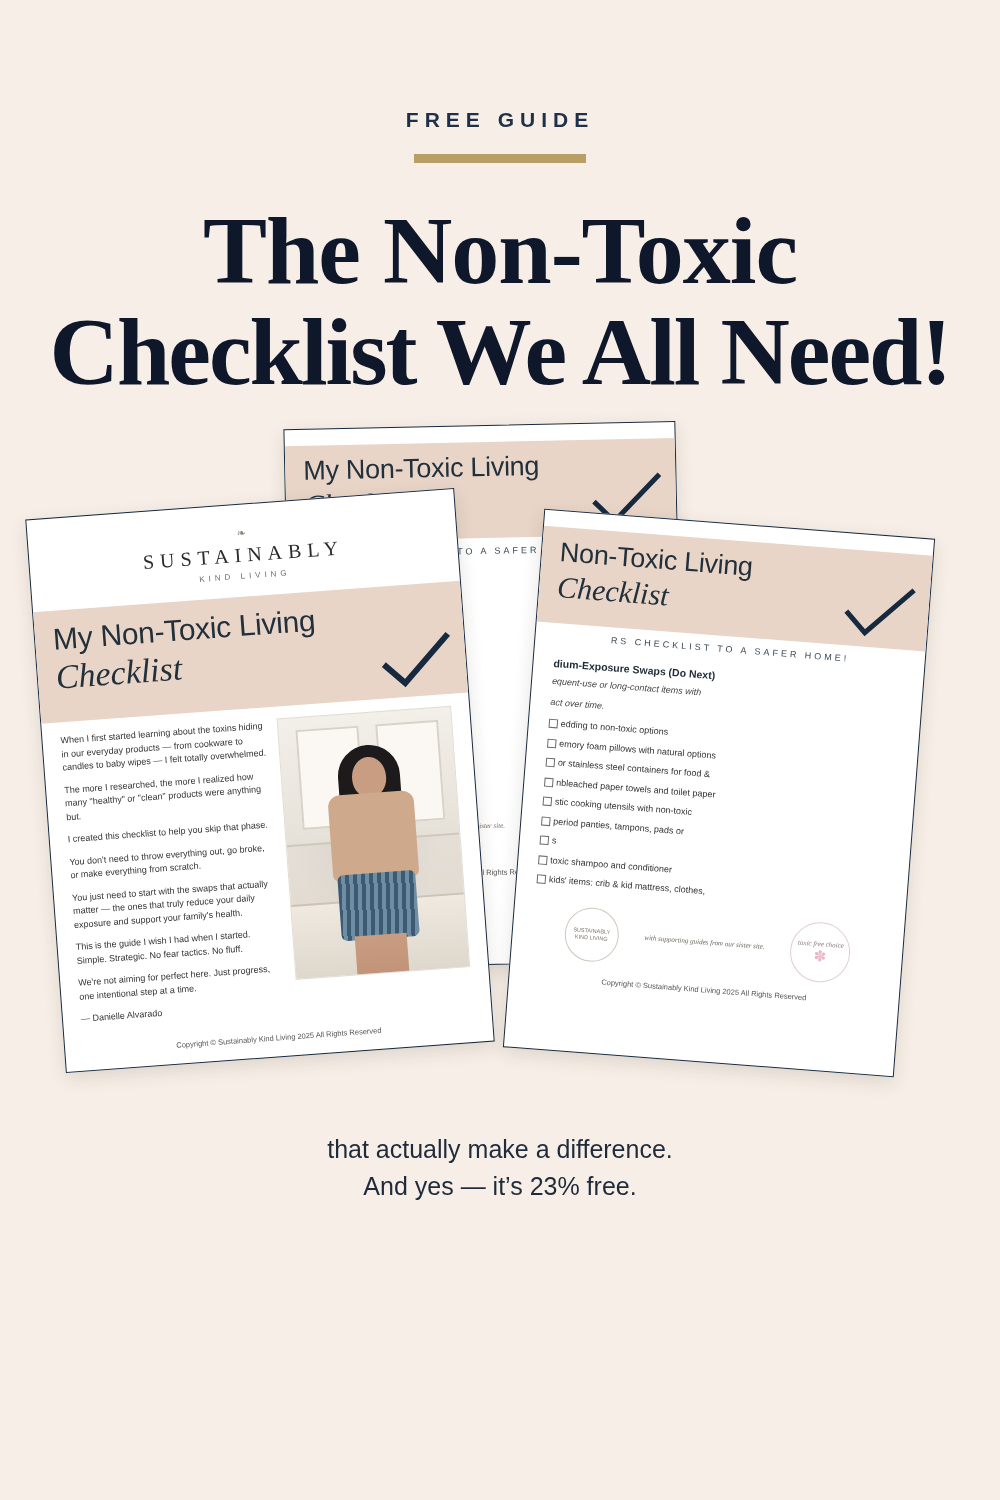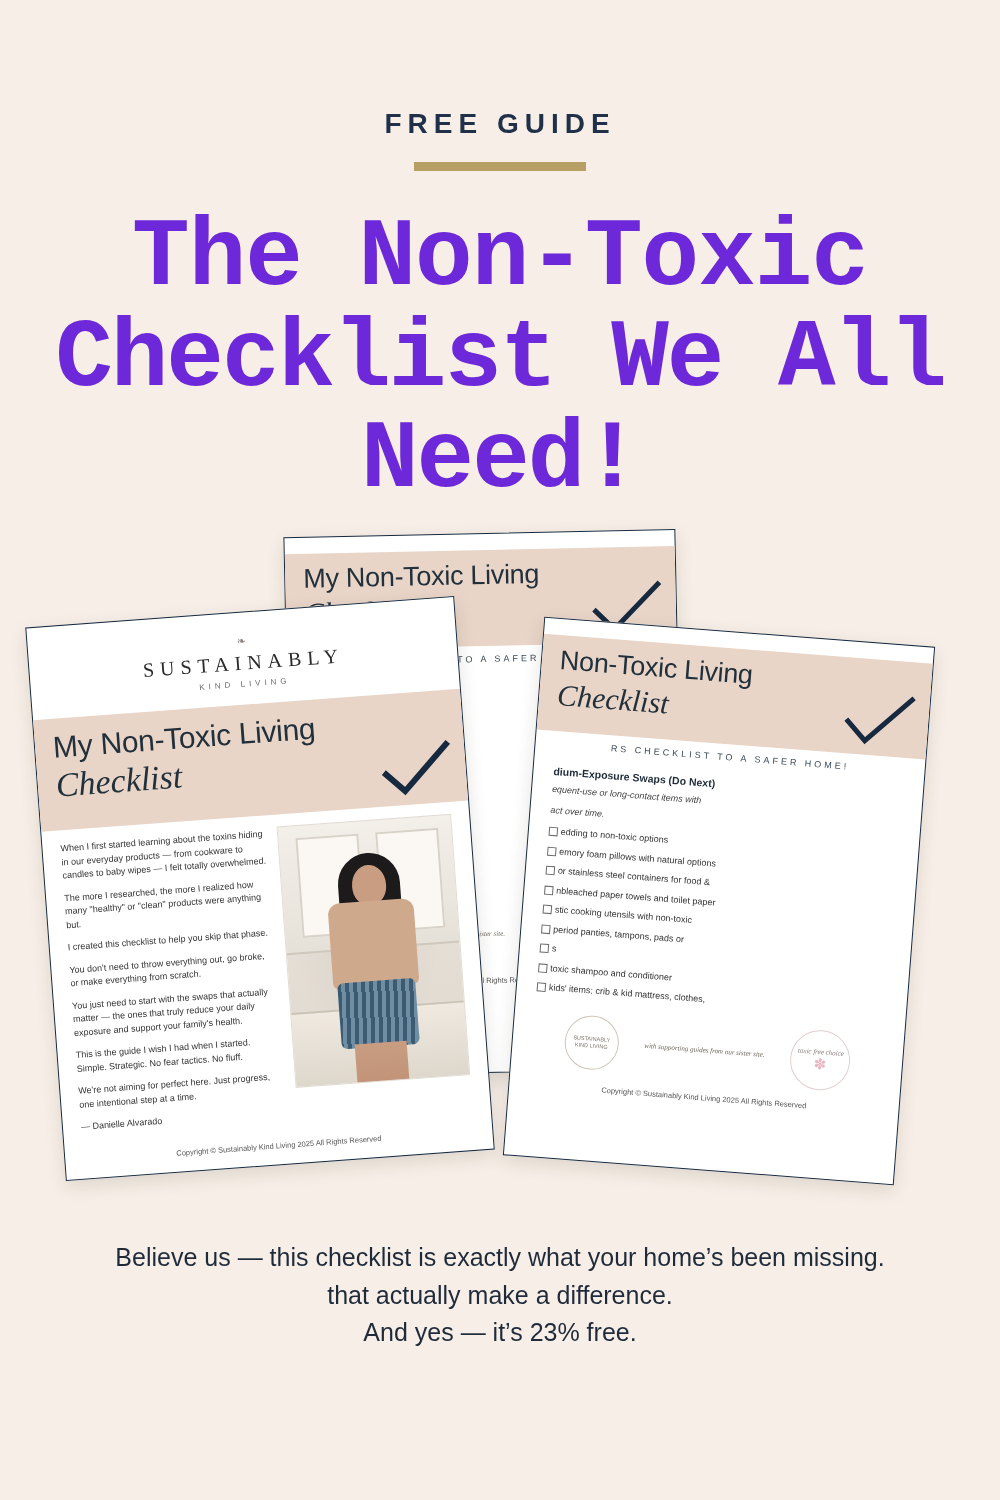--- a/index.html
+++ b/index.html
@@ -8,34 +8,34 @@
     width:1000px; height:1500px;
     background:#f7efe7;
     font-family:"Liberation Sans", sans-serif;
     overflow:hidden;
     position:relative;
   }
 
   
   .eyebrow {
     text-align:center;
-    font-size:28px;
+    font-size:21px;
     letter-spacing:6px;
     font-weight:bold;
     color:#1f3048;
     margin-top:108px;
   }
   .rule {
     width:172px; height:9px;
     background:#b89f65;
     margin:22px auto 0 auto;
   }
   .headline {
-    font-family:Liberation Mono, monospace;
-    color:#6d28d9;
+    font-family:Liberation Serif, serif;
+    color:#0f172a;
     text-align:center;
     font-weight:bold;
     font-size:96px;
     line-height:1.05;
     letter-spacing:-1px;
     margin:38px 30px 0 30px;
   }
   .headline .l2 { display:block; letter-spacing:-2px; }
 
   
@@ -338,16 +338,15 @@
         <div class="person-skirt"></div>
         <div class="person-legs"></div>
       </div>
     </div>
     <div class="copyright">Copyright © Sustainably Kind Living 2025 All Rights Reserved</div>
   </div>
 
 </div>
 
 <div class="footer-copy">
-  <div>Believe us — this checklist is exactly what your home’s been missing.</div>
   <div>that actually make a difference.</div>
   <div>And yes — it’s 23% free.</div>
 </div>
 
 </body></html>

